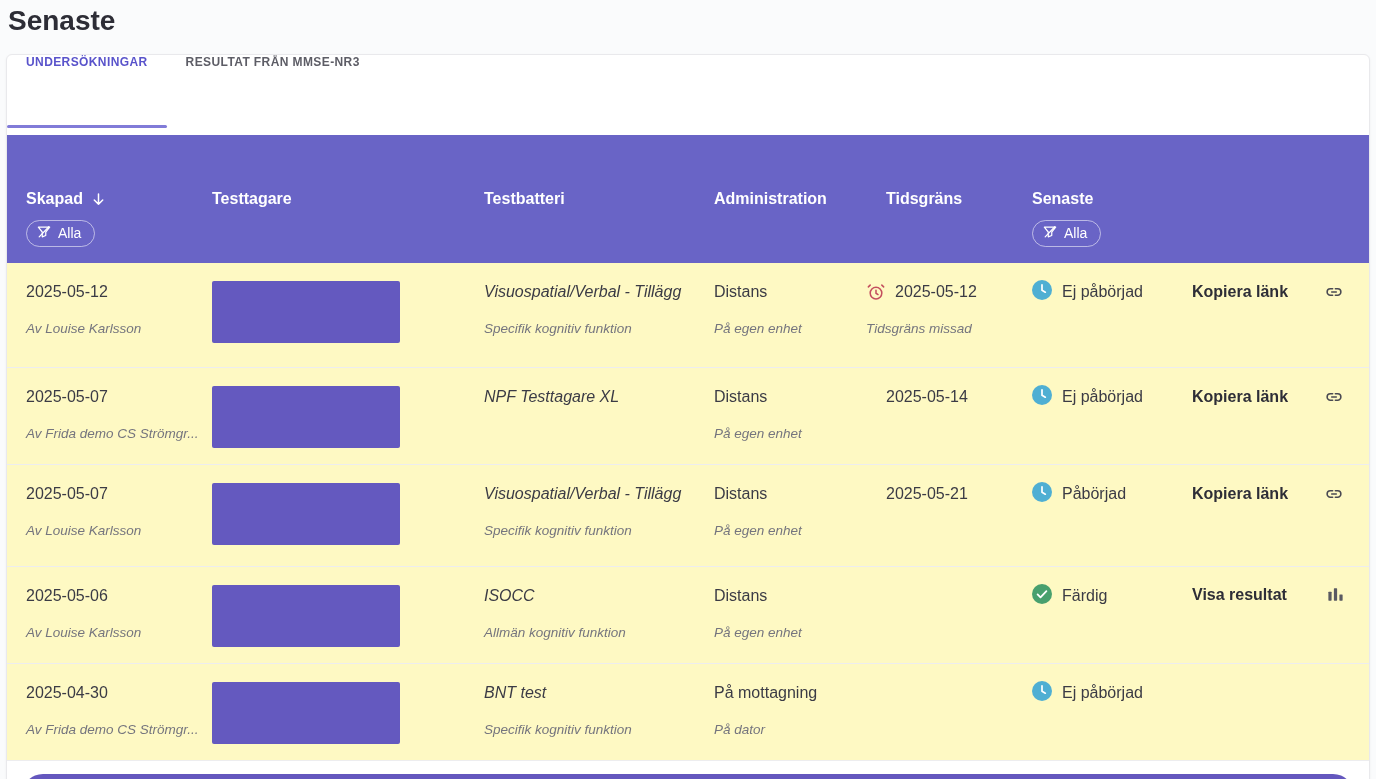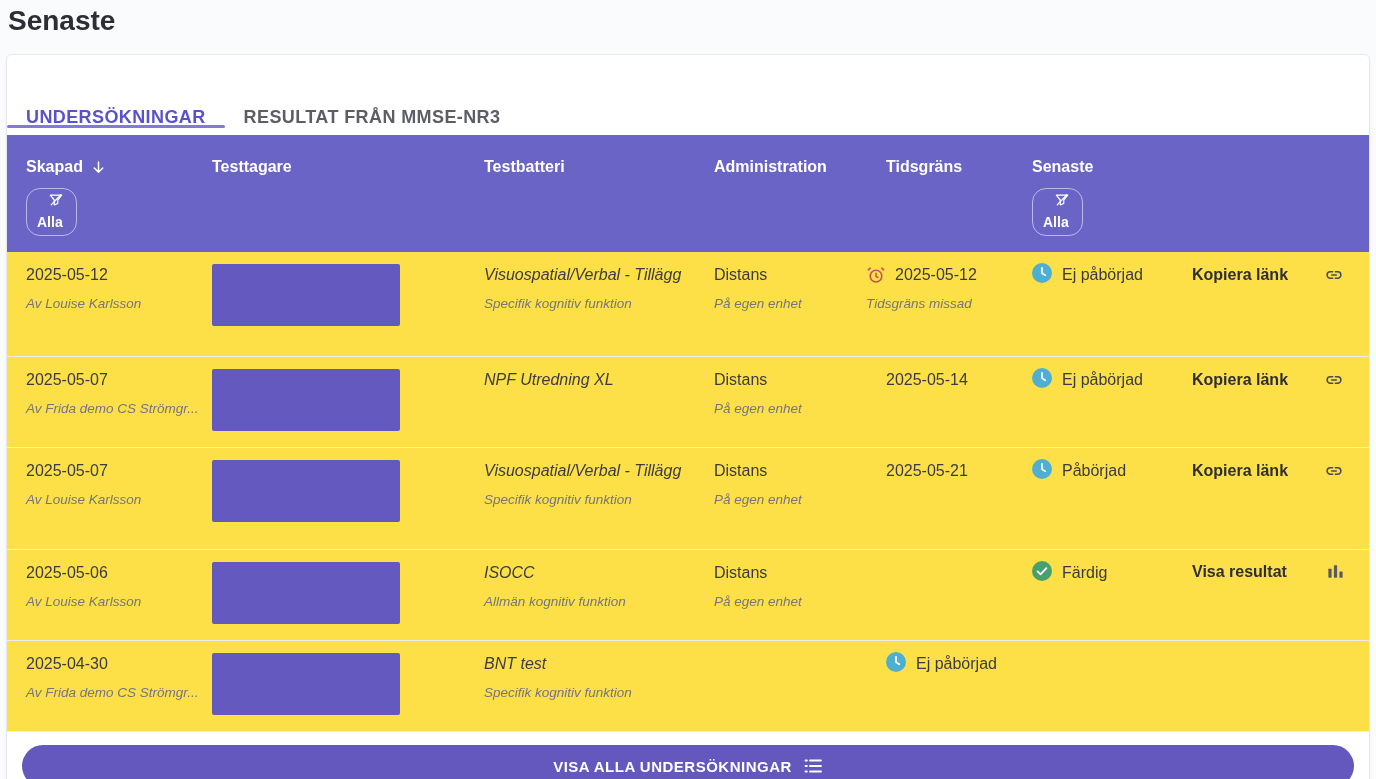--- a/index.html
+++ b/index.html
@@ -16,61 +16,61 @@
   }
   .card {
     margin:16px 6px 8px; background:#ffffff;
     border:1px solid #e9e9ec; border-radius:6px;
     box-shadow:0 1px 3px rgba(0,0,0,.05);
     overflow:hidden;
   }
   
   .tabs { display:flex; height:73px; margin-bottom:7px; }
   .tab {
-    display:flex; align-items:flex-end; padding:0 19px;
-    font-size:18px; font-weight:600; letter-spacing:.4px;
+    display:flex; align-items:flex-start; padding:0 19px;
+    font-size:12px; font-weight:600; letter-spacing:.4px;
     color:#5d5d66; cursor:pointer; position:relative;
   }
   .tab.active { color:#5953cb; }
   .tab.active::after {
     content:""; position:absolute; left:0; right:0; bottom:0;
     height:3px; background:#817bd8; border-radius:2px;
   }
   
   .grid7 {
     display:grid;
     grid-template-columns:186px 272px 230px 172px 146px 160px 1fr;
     padding:0 24px 0 19px;
   }
   
   .thead {
     background:#6964c6; color:#fff;
     padding-top:21px; padding-bottom:16px;
   }
-  .th { display:flex; flex-direction:column; align-items:flex-start; }
+  .th { display:flex; flex-direction:column; align-items:flex-start;margin-top:32px; }
   .th-label {
     font-size:16px; font-weight:700; line-height:22px;
     display:flex; align-items:center; gap:8px; cursor:pointer;
   }
   .chip {
-    margin-top:10px; display:inline-flex; align-items:flex-end; gap:7px;
+    margin-top:10px; display:inline-flex; align-items:flex-start; gap:7px;
     border:1px solid rgba(255,255,255,.55); border-radius:14px;
-    padding:4px 13px 4px 10px; font-size:14px; font-weight:700;
-    cursor:pointer; line-height:17px;flex-direction:column;
+    padding:4px 13px 4px 10px; font-size:14px; font-weight:400;
+    cursor:pointer; line-height:17px;
   }
   
   .row {
     border-bottom:1px solid #ededef;
-    padding-top:11px; padding-bottom:16px;
-    align-items:start; cursor:pointer; background:#fde047;
+    padding-top:17px; padding-bottom:16px;
+    align-items:start; cursor:pointer; background:#fef9c3;
   }
   .r1 { min-height:105px; } .r2 { min-height:91px; } .r3 { min-height:102px; }
   .r4 { min-height:86px; }  .r5 { min-height:85px; }
   .main { font-size:16px; color:#3b3b45; line-height:23px; }
-  .sub  { font-size:13.5px; font-style:italic; color:#75757e; line-height:19px; margin-top:8px; }
+  .sub  { font-size:13.5px; font-style:italic; color:#75757e; line-height:19px; margin-top:16px; }
   .col-batteri .main { max-width:200px;font-style:italic; }
   .redacted { width:188px; height:62px; background:#6459bf; border-radius:2px; margin-top:1px; }
   .deadline-line { display:flex; align-items:center; gap:9px; }
   .deadline-shift { margin-left:-20px; }
   .status-cell { display:flex; align-items:flex-start; gap:10px; }
   .status-cell svg { flex:0 0 auto; }
   .action-cell { display:flex; justify-content:space-between; align-items:center; gap:15px; padding-top:1px; }
   .action-label { font-size:16px; font-weight:700; color:#2e2e37; white-space:nowrap; }
   .icon-btn { display:flex; align-items:center; cursor:pointer; }
   
@@ -197,21 +197,21 @@
 
   <div class="row grid7 r2">
     <div>
       <div class="main">2025-05-07</div>
       <div class="sub">Av Frida demo CS Strömgr...</div>
     </div>
     <div>
         <div class="redacted"></div>
       </div>
     <div class="col-batteri">
-      <div class="main">NPF Utredning XL</div>
+      <div class="main">NPF Testtagare XL</div>
     </div>
     <div>
       <div class="main">Distans</div>
       <div class="sub">På egen enhet</div>
     </div>
     <div>
       <span class="main">2025-05-14</span>
     </div>
     <div class="status-cell">
       <svg viewBox="0 0 20 20" width="20" height="20">
@@ -311,20 +311,24 @@
       <div class="main">2025-04-30</div>
       <div class="sub">Av Frida demo CS Strömgr...</div>
     </div>
     <div>
         <div class="redacted"></div>
       </div>
     <div class="col-batteri">
       <div class="main">BNT test</div>
       <div class="sub">Specifik kognitiv funktion</div>
     </div>
+    <div>
+      <div class="main">På mottagning</div>
+      <div class="sub">På dator</div>
+    </div>
     <div></div>
     <div class="status-cell">
       <svg viewBox="0 0 20 20" width="20" height="20">
           <circle cx="10" cy="10" r="10" fill="#4fafd3"></circle>
           <path d="M10 4.8v5.4l3.3 2" stroke="#fff" stroke-width="1.7" fill="none" stroke-linecap="round" stroke-linejoin="round"></path>
         </svg>
       <span class="main">Ej påbörjad</span>
     </div>
     <div class="action-cell"></div>
   </div>

